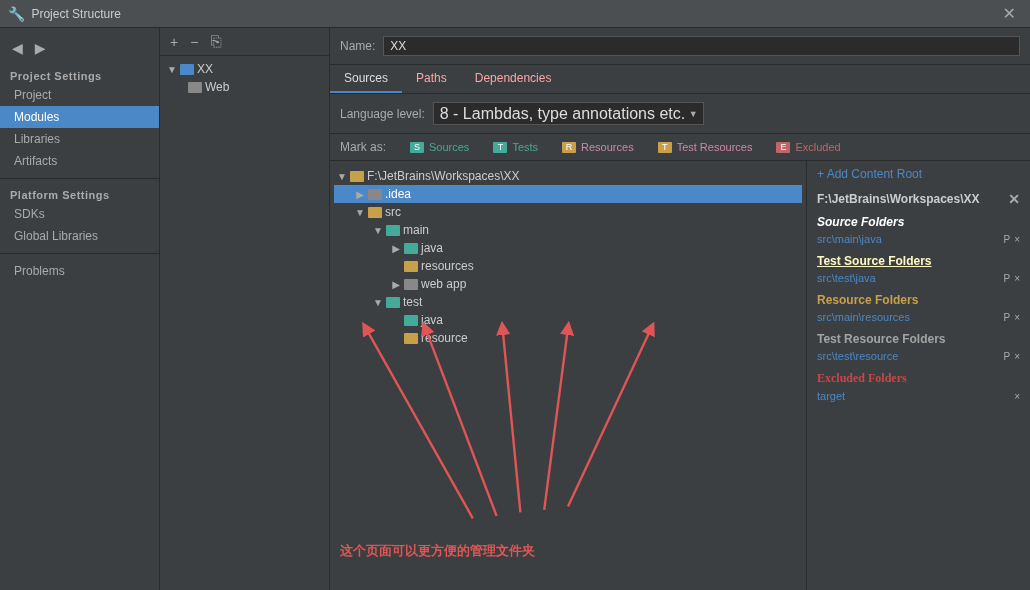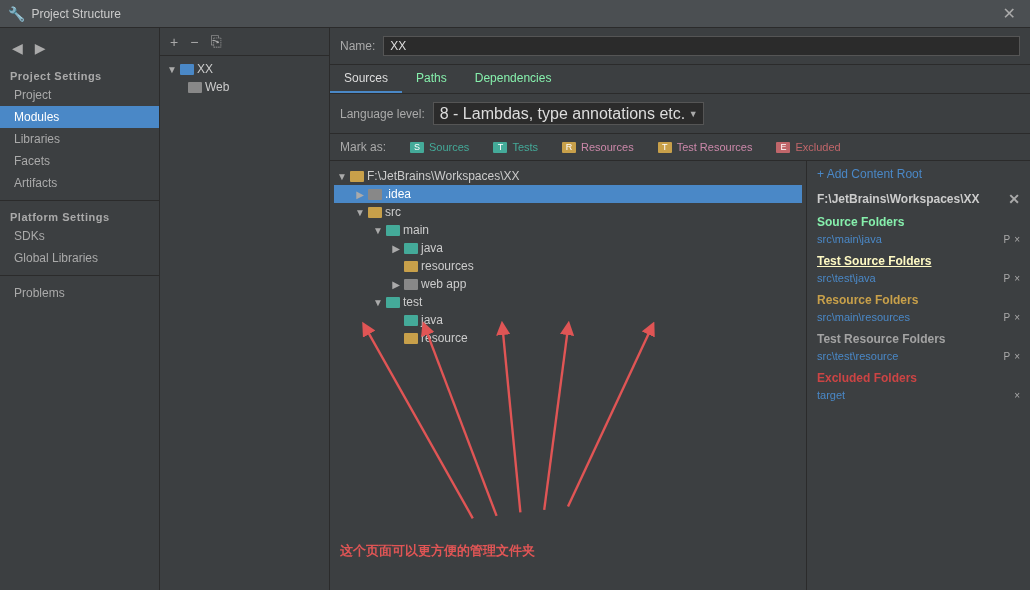--- a/index.html
+++ b/index.html
@@ -82,21 +82,21 @@
     .name-value {
       flex: 1; background: #2b2b2b; border: 1px solid #555; color: #dddddd;
       padding: 2px 6px; font-size: 12px;
     }
 
     
     .tab-bar {
       display: flex; border-bottom: 1px solid #2b2b2b; background: #3c3f41;
     }
     .tab {
-      padding: 6px 14px; cursor: pointer; color: #86efac; font-size: 12px;
+      padding: 6px 14px; cursor: pointer; color: #fca5a5; font-size: 12px;
       border-bottom: 2px solid transparent;
     }
     .tab.active { color: #dddddd; border-bottom: 2px solid #4a88c7; }
 
     
     .lang-row {
       display: flex; align-items: center; padding: 8px 10px;
       border-bottom: 1px solid #2b2b2b; gap: 8px;
     }
     .lang-label { color: #aaaaaa; font-size: 12px; white-space: nowrap; }
@@ -172,25 +172,25 @@
       background: none; border: none; color: #4a88c7; cursor: pointer; font-size: 12px;
     }
     .source-panel-path {
       padding: 4px 10px 4px; font-size: 12px; font-weight: bold; color: #cccccc;
       display: flex; align-items: center; justify-content: space-between;
     }
     .source-panel-path .close-x { cursor: pointer; color: #aaa; font-size: 14px; }
 
     .source-section { padding: 4px 10px; }
     .source-section-title { font-weight: bold; font-size: 12px; margin-bottom: 3px; }
-    .source-section-title.sources-color { color: #86efac; }
+    .source-section-title.sources-color { color: #ffffff; font-style: italic; }
     .source-section-title.tests-color { color: #fef9c3; text-decoration: underline; }
     .source-section-title.resources-color { color: #c8a04a; }
     .source-section-title.test-res-color { color: #a3a3a3; }
-    .source-section-title.excluded-color { color: #cc4444; }
+    .source-section-title.excluded-color { color: #cc4444; font-family: Liberation Serif, serif; }
 
     .source-entry {
       display: flex; align-items: center; justify-content: space-between;
       padding: 1px 0; font-size: 11px;
     }
     .source-entry-path { color: #4a88c7; flex: 1; overflow: hidden; text-overflow: ellipsis; white-space: nowrap; }
     .source-entry-actions { display: flex; gap: 4px; color: #aaa; font-size: 10px; white-space: nowrap; }
     .source-entry-actions span { cursor: pointer; }
 
     
@@ -237,21 +237,20 @@
   <div class="sidebar">
     <div class="nav-arrows">
       <button class="nav-btn">◀</button>
       <button class="nav-btn">▶</button>
     </div>
 
     <div class="sidebar-section-label">Project Settings</div>
     <div class="sidebar-item">Project</div>
     <div class="sidebar-item active">Modules</div>
     <div class="sidebar-item">Libraries</div>
-    <div class="sidebar-item">Facets</div>
     <div class="sidebar-item">Artifacts</div>
 
     <div class="sidebar-divider"></div>
 
     <div class="sidebar-section-label">Platform Settings</div>
     <div class="sidebar-item">SDKs</div>
     <div class="sidebar-item">Global Libraries</div>
 
     <div class="sidebar-divider"></div>
 

